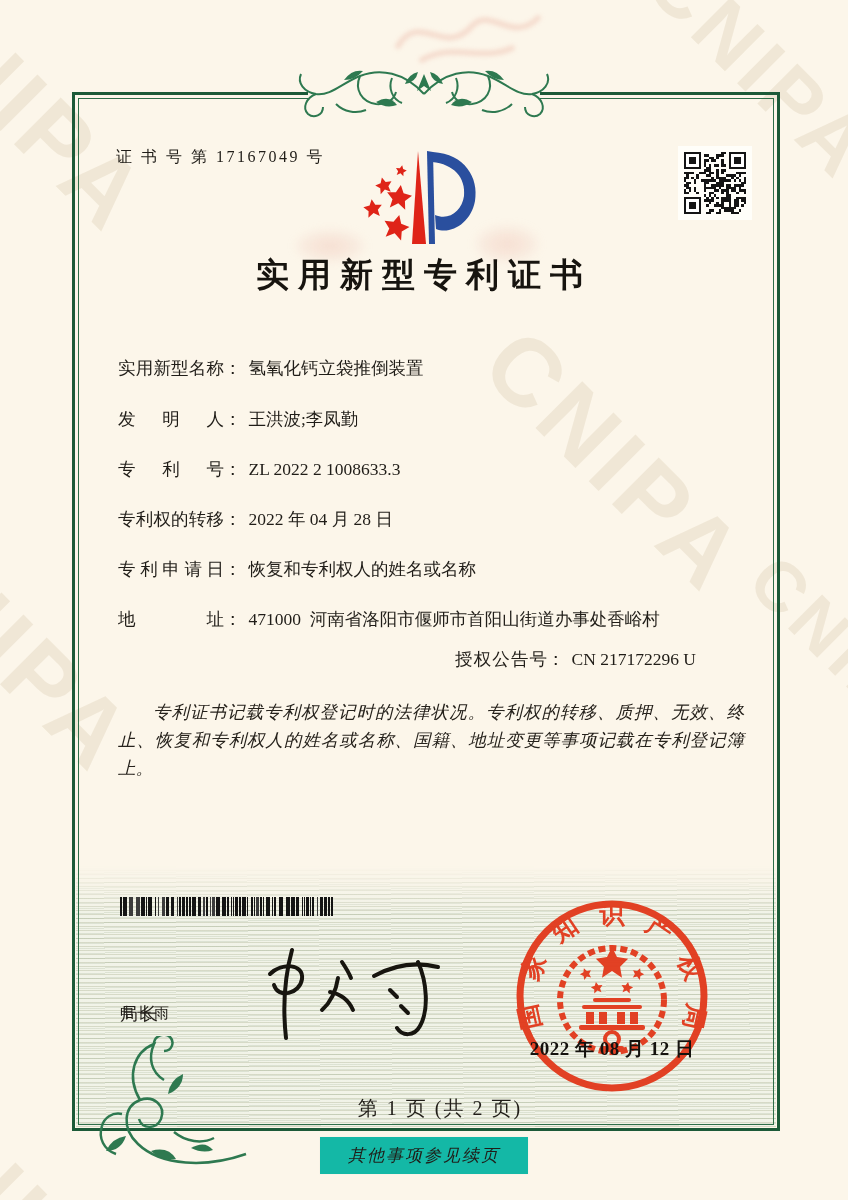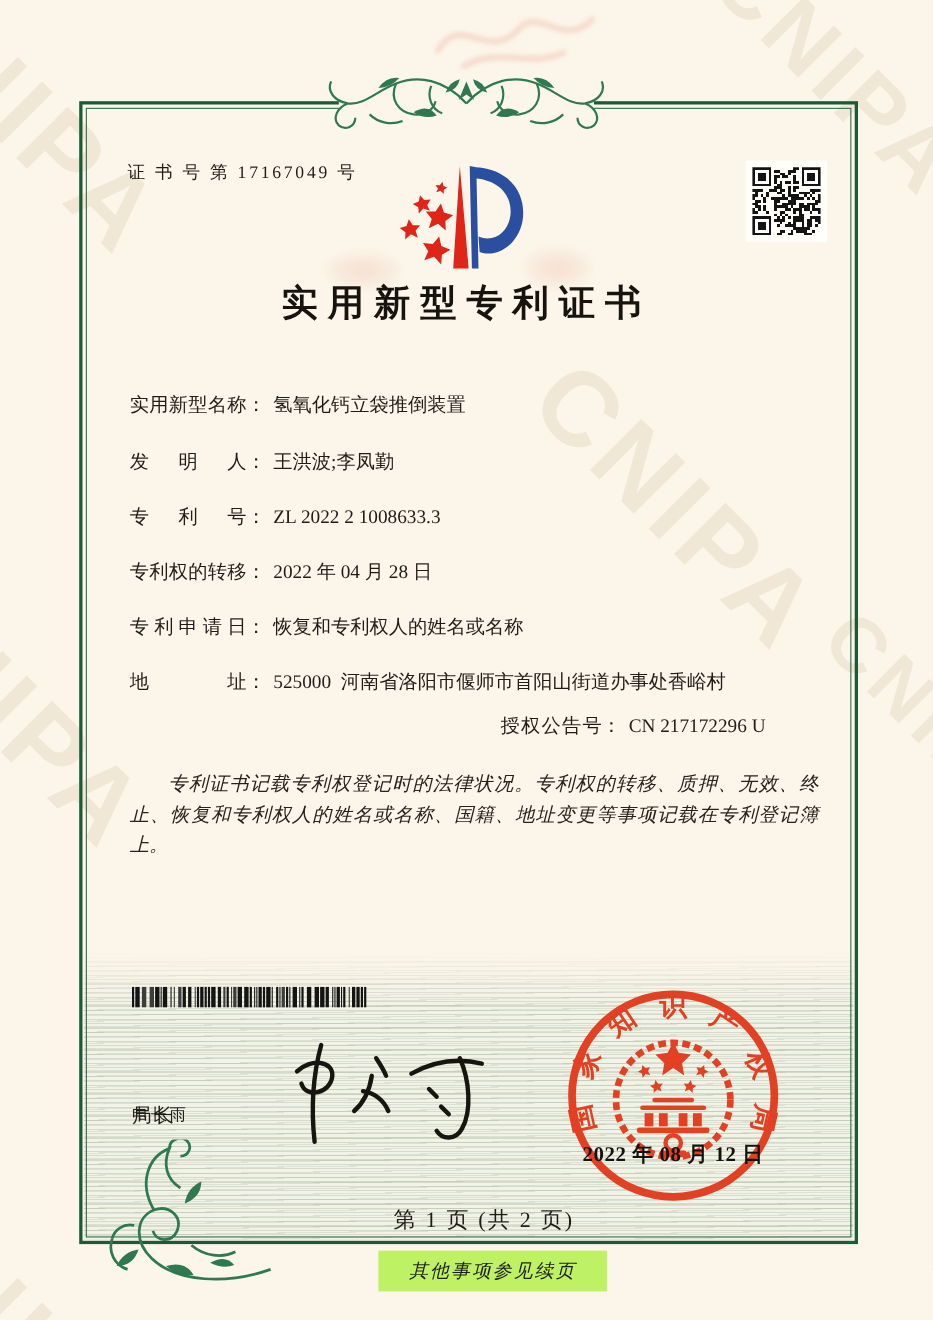--- a/index.html
+++ b/index.html
@@ -64,22 +64,22 @@
 
   
   .seal{position:absolute;left:512px;top:896px;width:200px;height:200px;z-index:3;opacity:.96;}
   .seal-date{position:absolute;left:527px;top:1036px;width:170px;text-align:center;font-size:19px;
              font-weight:bold;color:#14120e;z-index:5;white-space:pre;letter-spacing:.5px;}
 
   
   .page-info{position:absolute;left:0;width:848px;top:1095px;text-align:center;font-size:20px;
              letter-spacing:2px;z-index:3;margin-left:16px;}
   .footer-note{position:absolute;left:424px;top:1137px;transform:translateX(-50%);
-               background:#bef264;padding:7px 28px;font-size:17px;font-style:italic;
-               letter-spacing:2px;z-index:3;box-shadow:0 0 2px rgba(0,0,0,.04);margin-left:24px;}
+               background:#14b8a6;padding:7px 28px;font-size:17px;font-style:italic;
+               letter-spacing:2px;z-index:3;box-shadow:0 0 2px rgba(0,0,0,.04);}
 
   .ornament{position:absolute;z-index:4;}
 </style>
 </head>
 <body>
 
 <div class="page">
 
   <div class="wm" style="left:-58px;top:-52px;font-size:96px;">CNIPA</div>
   <div class="wm" style="left:694px;top:-66px;font-size:82px;">CNIPA</div>
@@ -403,21 +403,21 @@
   <div class="frow" style="top:457px;">
     <span class="flabel">专利号</span><span>：</span><span class="fvalue">ZL 2022 2 1008633.3</span>
   </div>
   <div class="frow" style="top:507px;">
     <span class="flabel">专利权的转移</span><span>：</span><span class="fvalue">2022 年 04 月 28 日</span>
   </div>
   <div class="frow" style="top:557px;">
     <span class="flabel">专利申请日</span><span>：</span><span class="fvalue">恢复和专利权人的姓名或名称</span>
   </div>
   <div class="frow" style="top:607px;">
-    <span class="flabel">地址</span><span>：</span><span class="fvalue">525000  河南省洛阳市偃师市首阳山街道办事处香峪村</span>
+    <span class="flabel">地址</span><span>：</span><span class="fvalue">471000  河南省洛阳市偃师市首阳山街道办事处香峪村</span>
   </div>
   <div class="frow2" style="top:647px;">
     <span class="flabel">授权公告号</span><span>：</span><span class="fvalue">CN 217172296 U</span>
   </div>
 
   <div class="body-text">
     <p>专利证书记载专利权登记时的法律状况。专利权的转移、质押、无效、终止、恢复和专利权人的姓名或名称、国籍、地址变更等事项记载在专利登记簿上。</p>
   </div>
 
   <svg class="barcode" id="barcode-svg" viewBox="0 0 216 19" preserveAspectRatio="none">

